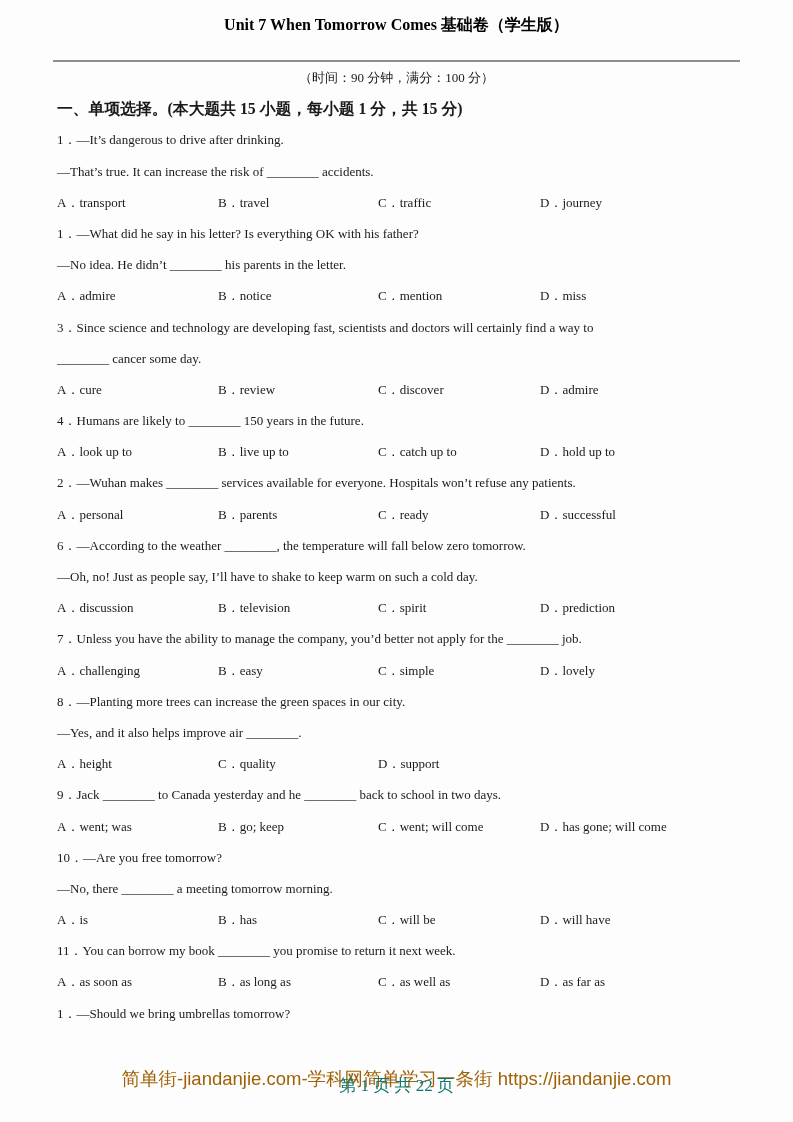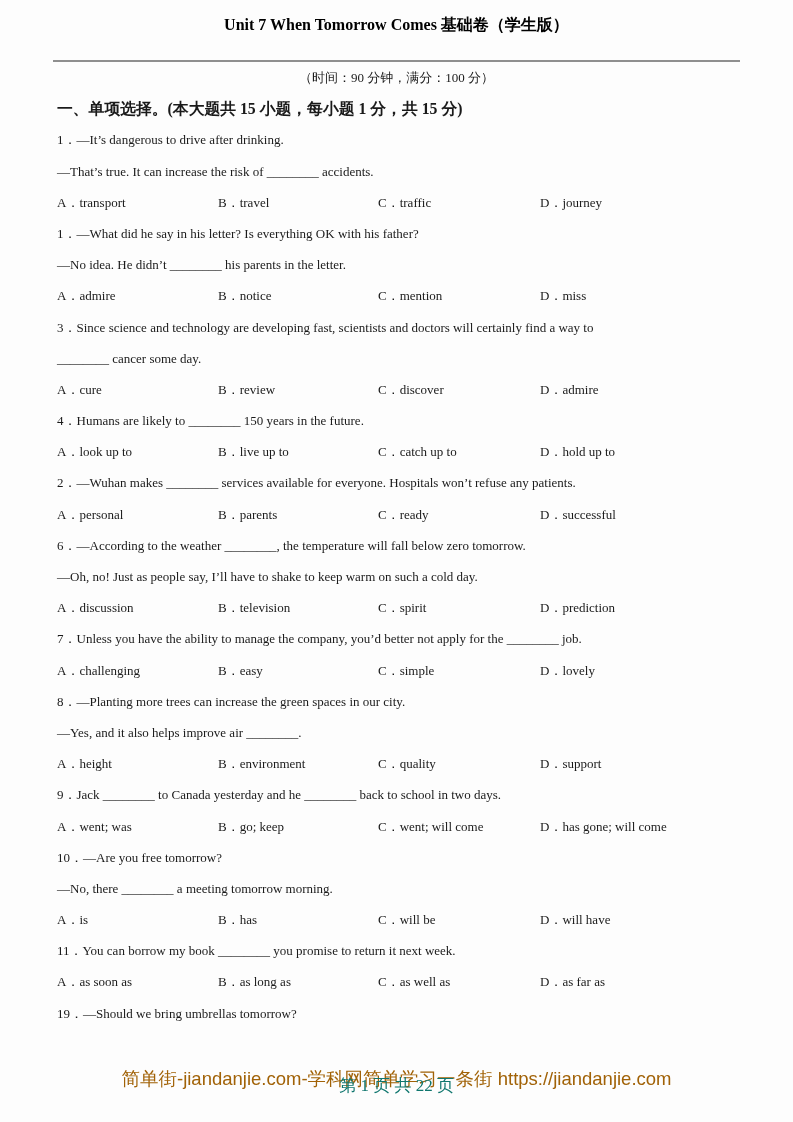--- a/index.html
+++ b/index.html
@@ -140,21 +140,20 @@
         <span>C．simple</span>
         <span>D．lovely</span>
       </div>
     </section>
 
     <section>
       <p class="row">8．—Planting more trees can increase the green spaces in our city.</p>
       <p class="row">—Yes, and it also helps improve air ________.</p>
       <div class="row opts">
         <span>A．height</span>
-        <span>B．environment</span>
         <span>C．quality</span>
         <span>D．support</span>
       </div>
     </section>
 
     <section>
       <p class="row">9．Jack ________ to Canada yesterday and he ________ back to school in two days.</p>
       <div class="row opts">
         <span>A．went; was</span>
         <span>B．go; keep</span>
@@ -178,21 +177,21 @@
       <p class="row">11．You can borrow my book ________ you promise to return it next week.</p>
       <div class="row opts">
         <span>A．as soon as</span>
         <span>B．as long as</span>
         <span>C．as well as</span>
         <span>D．as far as</span>
       </div>
     </section>
 
     <section>
-      <p class="row">19．—Should we bring umbrellas tomorrow?</p>
+      <p class="row">1．—Should we bring umbrellas tomorrow?</p>
     </section>
   </div>
 
   <div class="footer">
     <div class="watermark">简单街-jiandanjie.com-学科网简单学习一条街 https://jiandanjie.com</div>
     <div class="pagenum">第 1 页 共 22 页</div>
   </div>
 
 </div>
 

